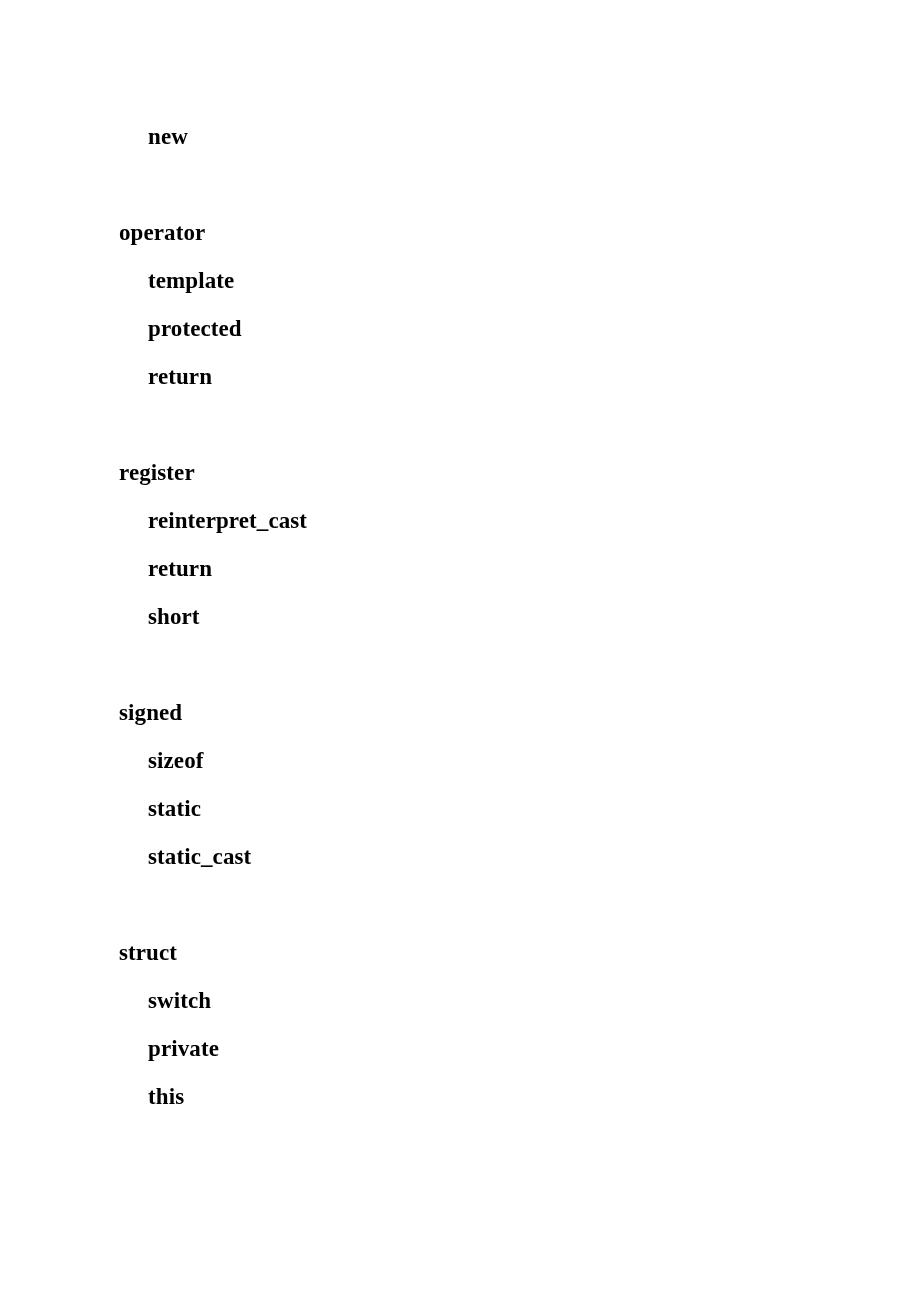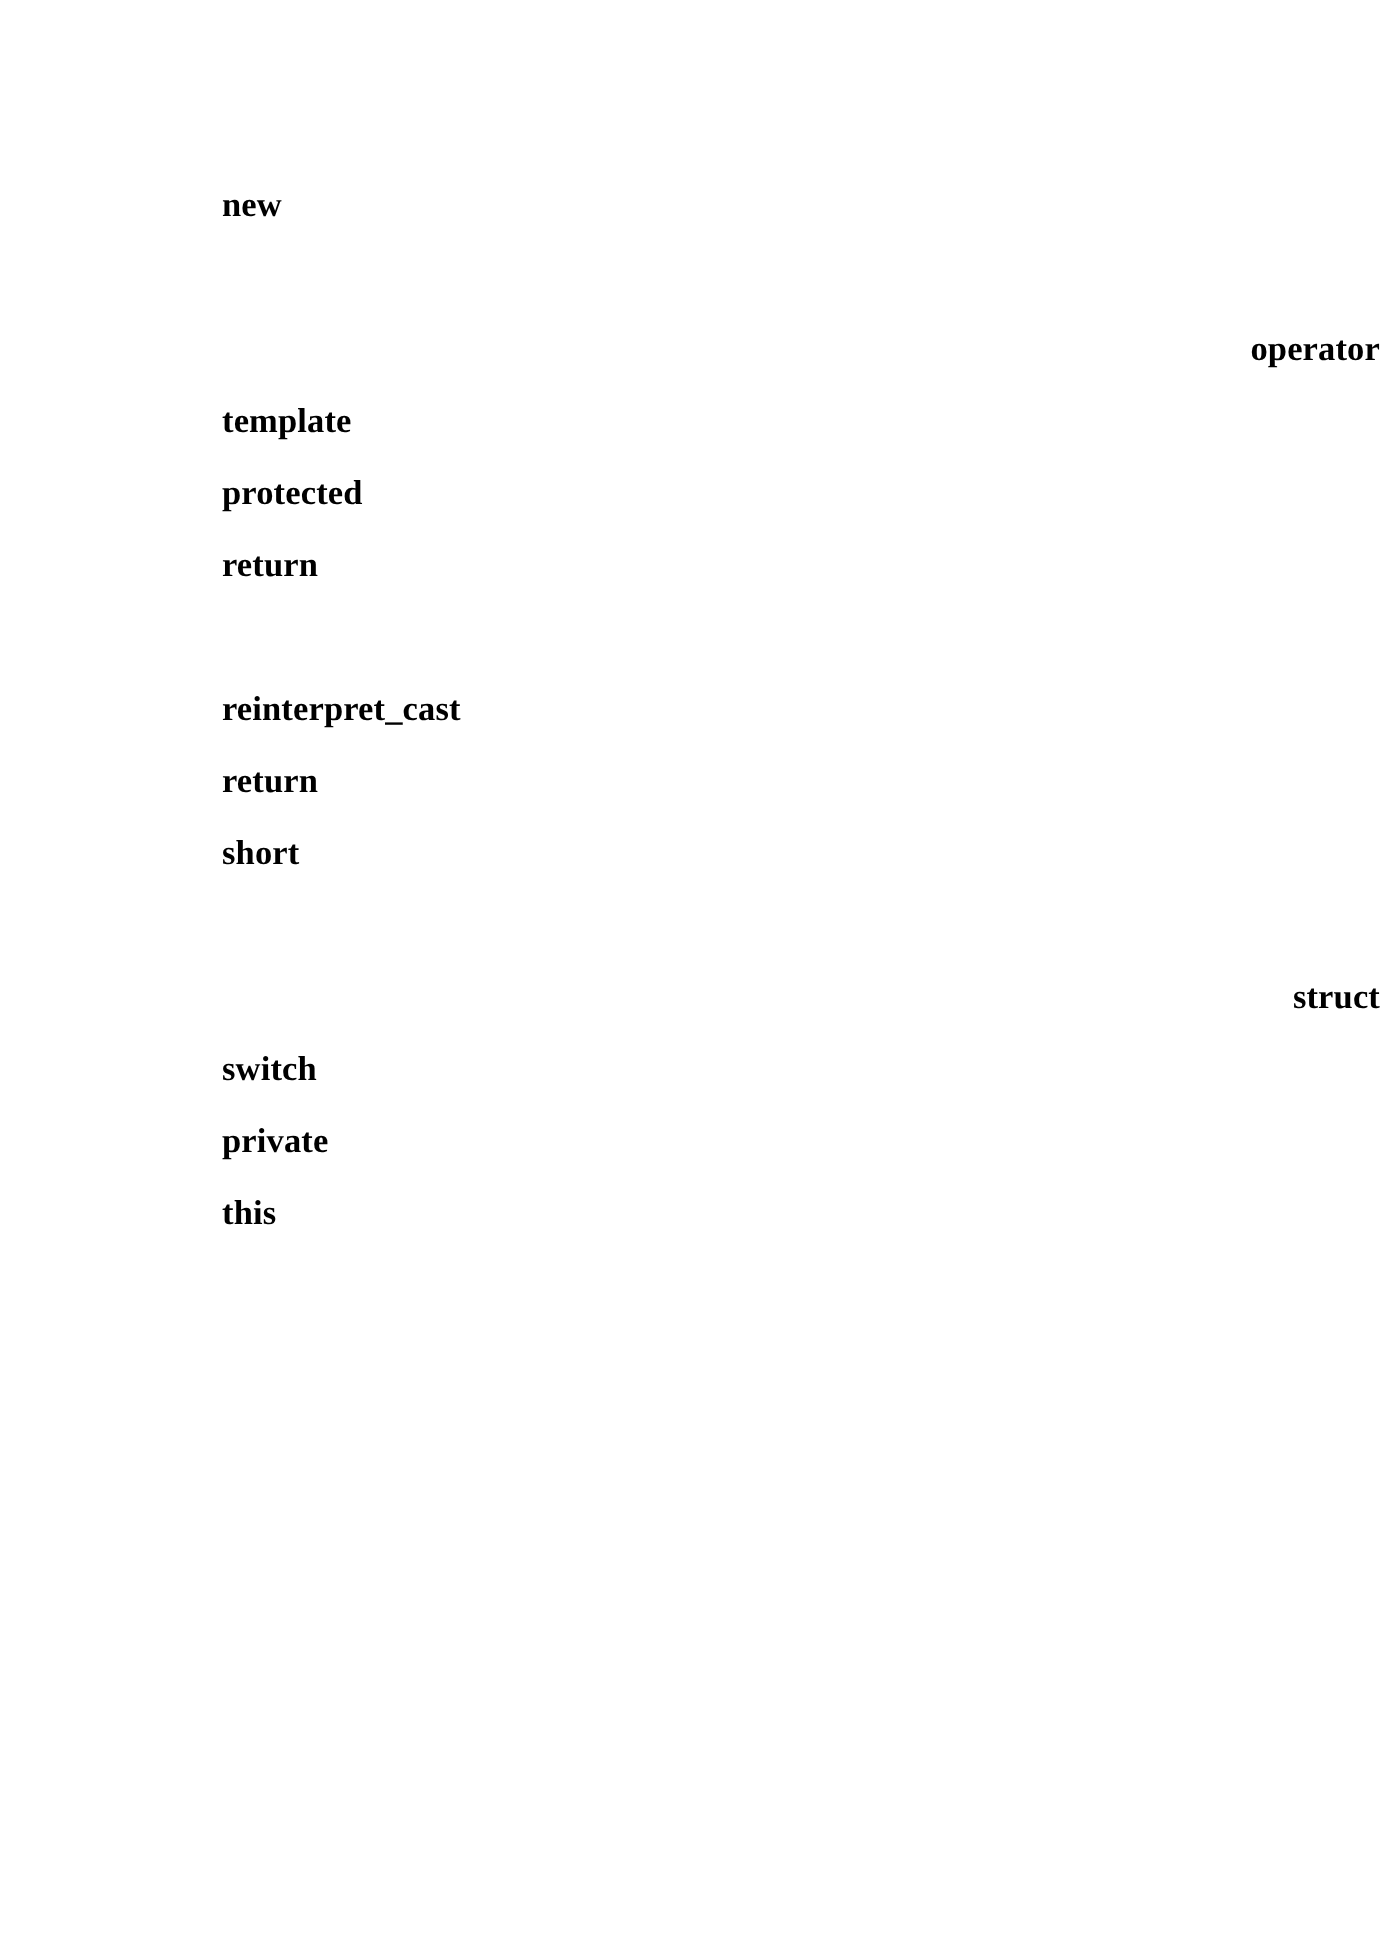--- a/index.html
+++ b/index.html
@@ -43,22 +43,21 @@
     font-weight: bold;
     line-height: 48px;
     height: 48px;
     white-space: pre;
     color: #000000;
     letter-spacing: 0.1px;
   }
 
   
   .keyword-line.level-0 {
-    padding-left: 92px;
-    text-align: right;
+    padding-left: 119px;
   }
 
   
   .keyword-line.level-1 {
     padding-left: 148px;
   }
 
   
   .first-block {
     padding-top: 113px;
@@ -72,23 +71,30 @@
       <div class="keyword-group first-block">
         <div class="keyword-line level-1">new</div>
       </div>
       <div class="keyword-group">
         <div class="keyword-line level-0">operator</div>
         <div class="keyword-line level-1">template</div>
         <div class="keyword-line level-1">protected</div>
         <div class="keyword-line level-1">return</div>
       </div>
       <div class="keyword-group">
+        <div class="keyword-line level-0">register</div>
         <div class="keyword-line level-1">reinterpret_cast</div>
         <div class="keyword-line level-1">return</div>
         <div class="keyword-line level-1">short</div>
+      </div>
+      <div class="keyword-group">
+        <div class="keyword-line level-0">signed</div>
+        <div class="keyword-line level-1">sizeof</div>
+        <div class="keyword-line level-1">static</div>
+        <div class="keyword-line level-1">static_cast</div>
       </div>
       <div class="keyword-group">
         <div class="keyword-line level-0">struct</div>
         <div class="keyword-line level-1">switch</div>
         <div class="keyword-line level-1">private</div>
         <div class="keyword-line level-1">this</div>
       </div>
     </div>
 </div>
 

